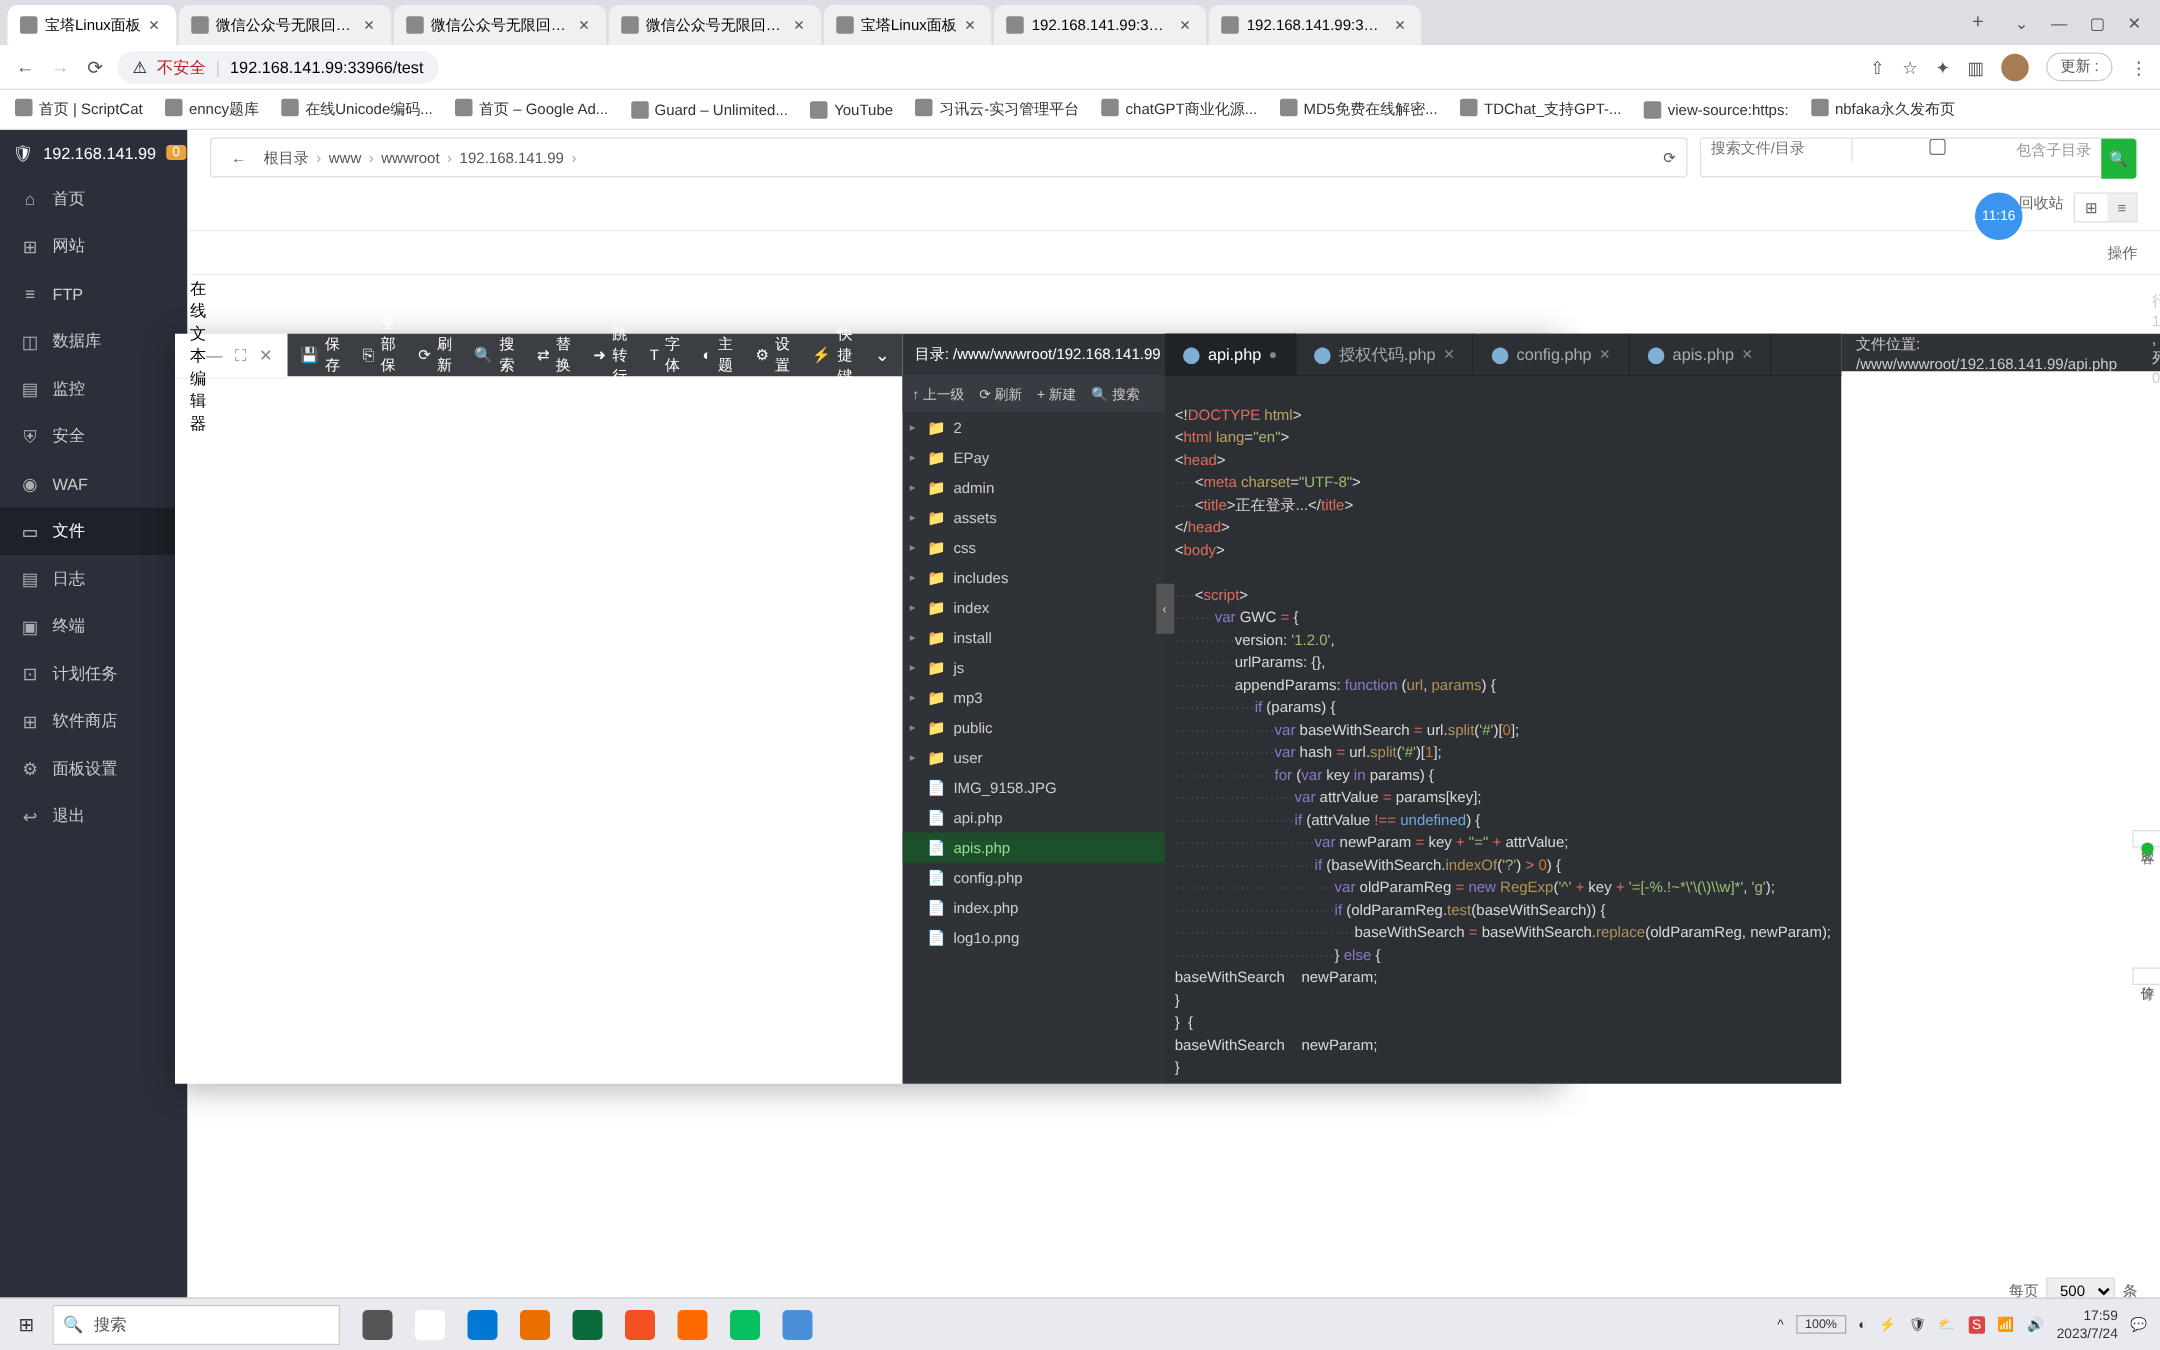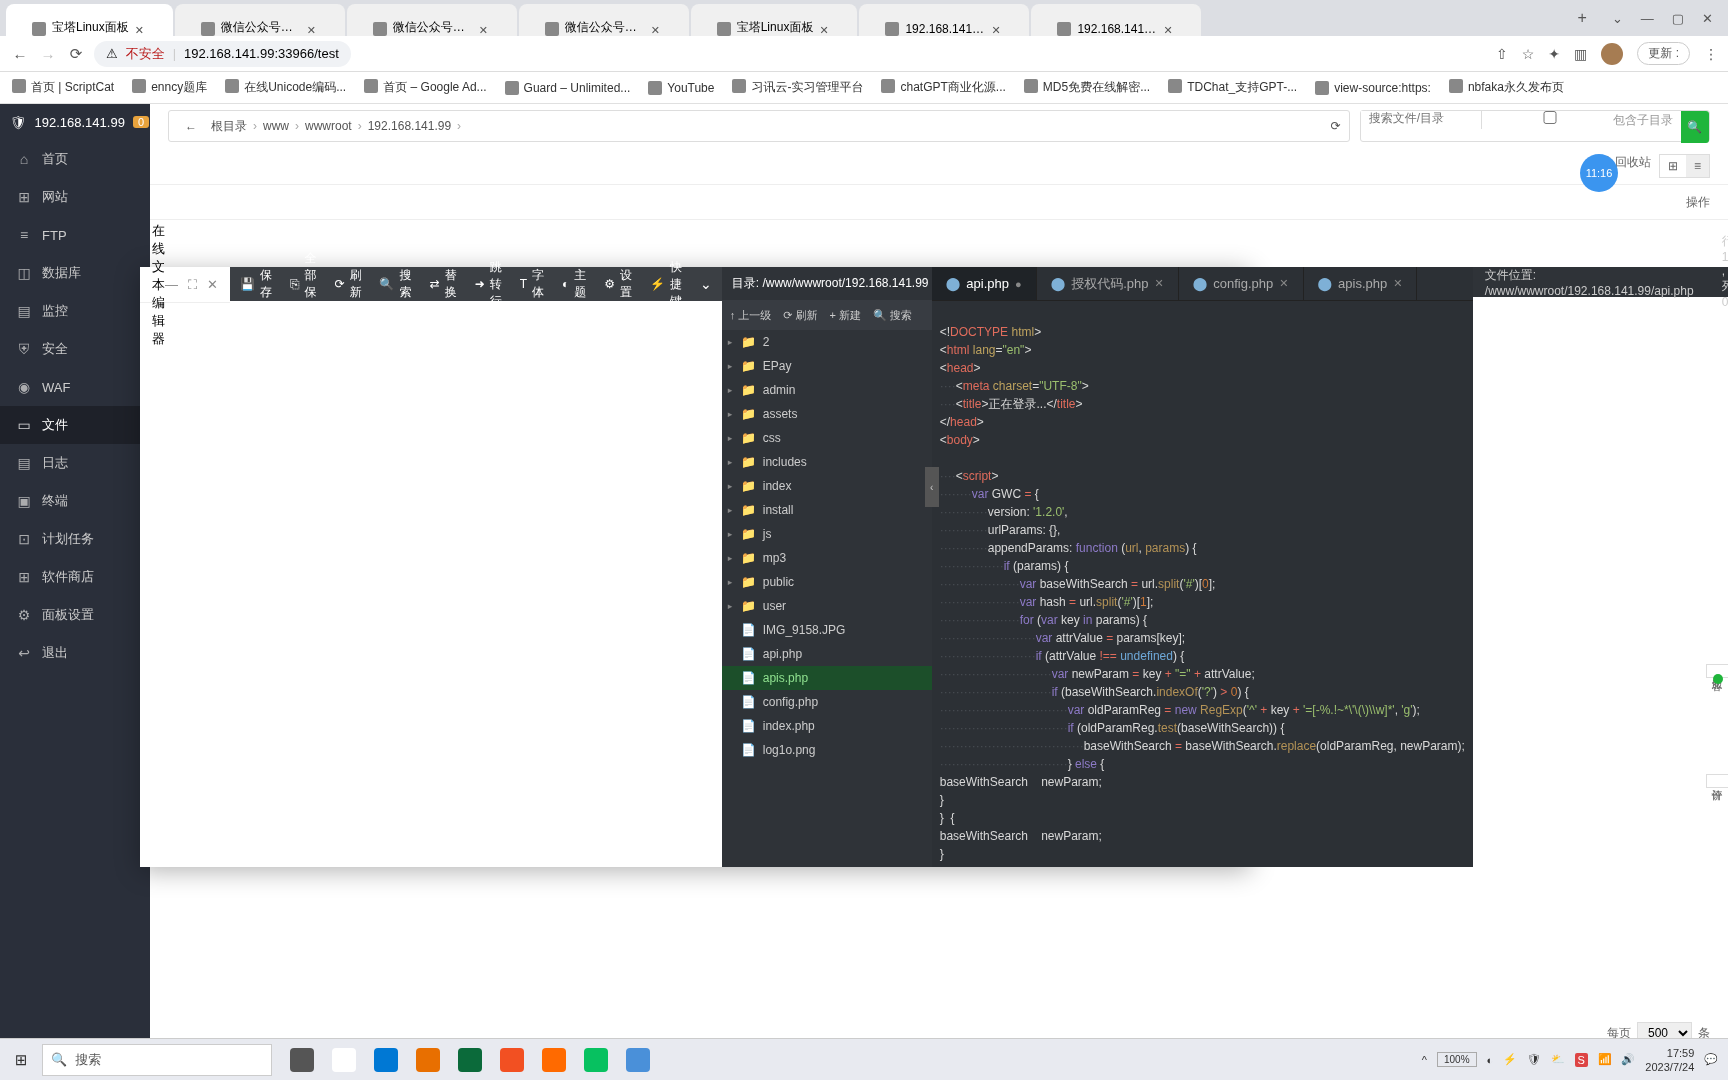--- a/index.html
+++ b/index.html
@@ -1,18 +1,18 @@
 <!DOCTYPE html>
 <html><head>
 <meta charset="utf-8">
 <style>
 *{box-sizing:border-box;margin:0;padding:0;font-family:"Microsoft YaHei",Arial,sans-serif}
 body{width:1728px;height:1080px;overflow:hidden;background:#f0f0f0;position:relative}
 .chrome-top{height:36px;background:#dcdee3;display:flex;align-items:center}
-.tab{height:32px;background:#f0f0f0;border-radius:8px 8px 0 0;display:flex;align-items:flex-end;padding:0 26px;margin-right:2px;font-size:12px;gap:6px;max-width:170px}
+.tab{height:32px;background:#f0f0f0;border-radius:8px 8px 0 0;display:flex;align-items:center;padding:0 10px;margin-right:2px;font-size:12px;gap:6px;max-width:170px}
 .tab.active{background:#fff}
 .tab .fav{width:14px;height:14px;border-radius:2px;background:#888;flex-shrink:0}
 .tab .title{white-space:nowrap;overflow:hidden;text-overflow:ellipsis;flex:1}
 .tab .close{width:12px;height:12px;color:#555;flex-shrink:0;font-size:11px}
 .tab-plus{padding:6px 10px;font-size:16px;color:#555}
 .win-controls{margin-left:auto;display:flex;gap:18px;padding:0 15px;color:#555;font-size:13px}
 .url-bar{height:36px;background:#fff;display:flex;align-items:center;padding:0 10px;gap:8px;border-bottom:1px solid #ddd}
 .nav-btn{width:20px;text-align:center;color:#555;font-size:15px}
 .addr{flex:0 0 auto;display:flex;align-items:center;gap:8px;background:#f0f2f5;border-radius:20px;padding:4px 12px;font-size:13px}
 .addr .warn{color:#b91c1c}

